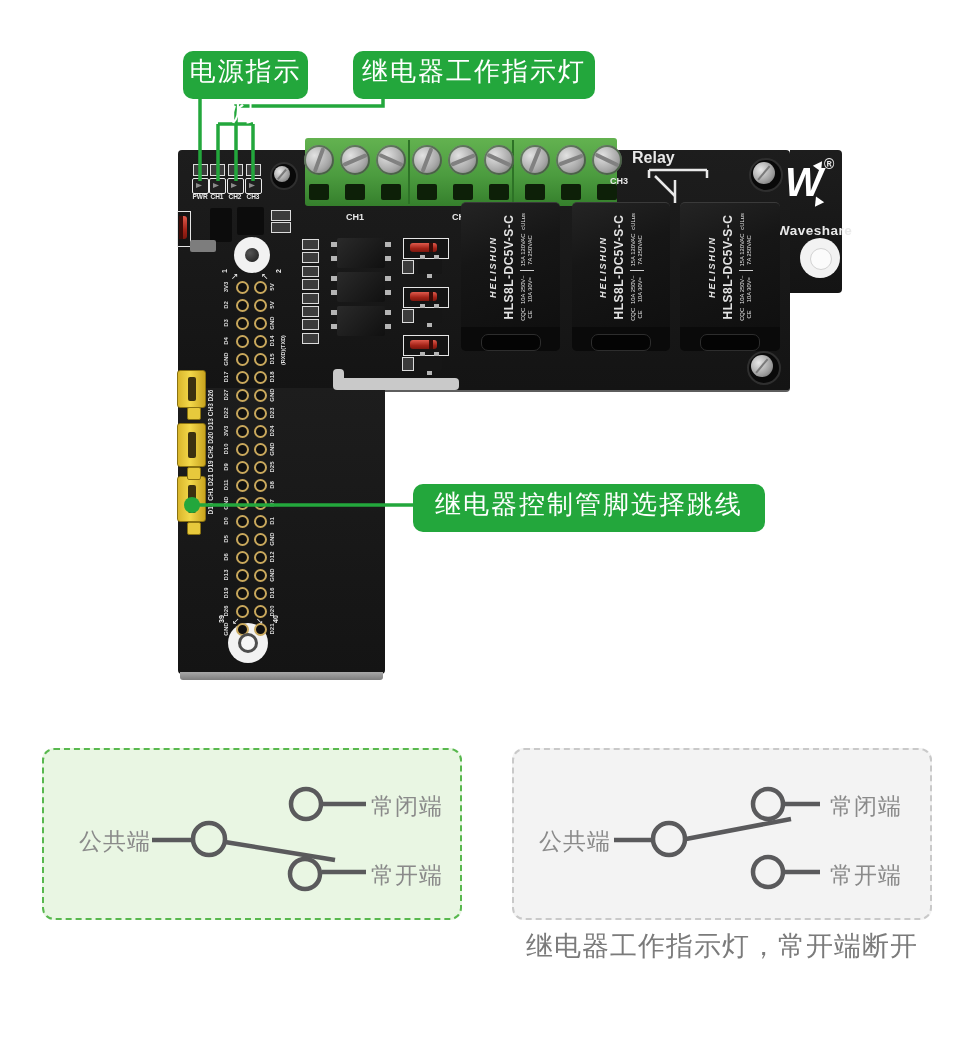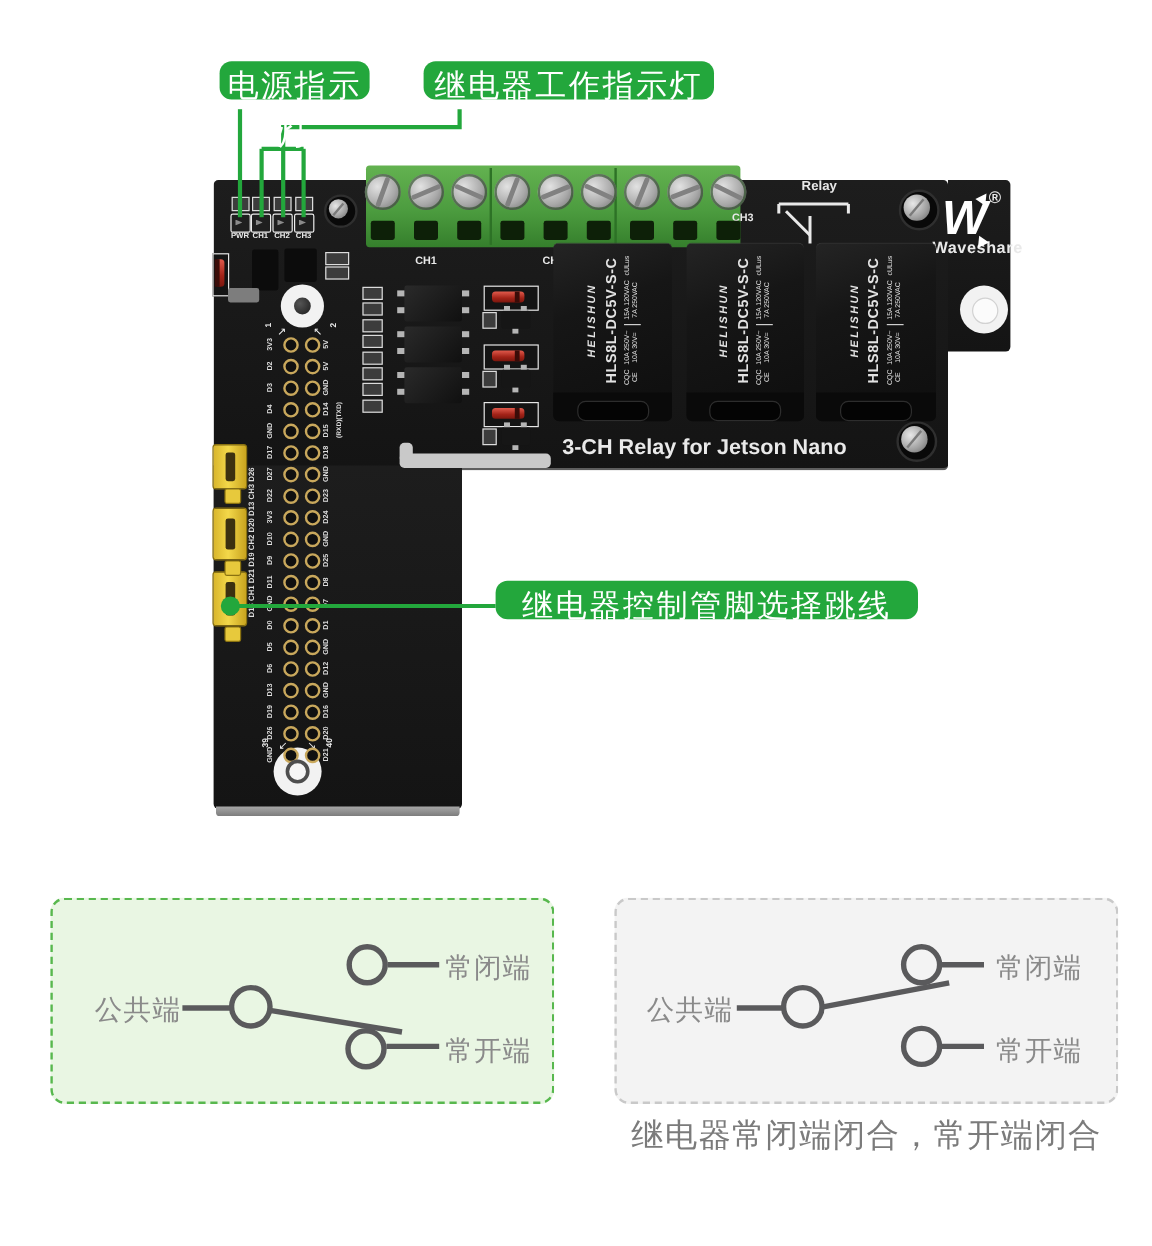--- a/index.html
+++ b/index.html
@@ -1,20 +1,20 @@
 <!DOCTYPE html>
 <html><head>
 <meta charset="utf-8">
 <style>
   html,body{margin:0;padding:0;background:#fff;}
   .page{position:relative;width:960px;height:1038px;background:#fff;overflow:hidden;
         font-family:"Liberation Sans","DejaVu Sans",sans-serif;}
   .abs{position:absolute;}
   
-  .callout{background:#23a73c;color:#fff;border-radius:10px;height:32px;line-height:40px;
+  .callout{background:#23a73c;color:#fff;border-radius:10px;height:48px;line-height:40px;
            text-align:center;font-size:26px;letter-spacing:2px;font-weight:500;z-index:11;}
   .overlay{z-index:10;pointer-events:none;}
   
   .pcb{background:linear-gradient(180deg,#1d1d1d,#141414);z-index:1;}
   .silk{color:#e9e9e9;font-weight:bold;z-index:3;}
   .trace{background:#c9c9c9;border-radius:4px;z-index:2;}
   
   .tblock{background:linear-gradient(180deg,#63b250 0%,#4c9c3f 55%,#357f2c 100%);border-radius:3px;z-index:3;}
   .tseam{background:#2d7226;width:2px;z-index:4;}
   .tscrew{width:30px;height:30px;border-radius:50%;z-index:4;
@@ -108,40 +108,39 @@
   <div class="abs trace" style="left:333px;top:378px;width:126px;height:12px;"></div>
 
   <div class="abs tblock" style="left:305px;top:138px;width:312px;height:68px;"></div>
   <div class="abs tseam" style="left:408px;top:140px;height:64px;"></div>
   <div class="abs tseam" style="left:512px;top:140px;height:64px;"></div>
 
   <div class="abs silk" style="left:340px;top:212px;width:30px;font-size:9px;text-align:center;">CH1</div>
   <div class="abs silk" style="left:446px;top:212px;width:30px;font-size:9px;text-align:center;">CH2</div>
   <div class="abs silk" style="left:604px;top:176px;width:30px;font-size:9px;text-align:center;">CH3</div>
 
-  <div class="abs silk" style="left:668px;top:149px;font-size:11px;">Relay</div>
+  <div class="abs silk" style="left:632px;top:149px;font-size:16px;">Relay</div>
   <svg class="abs" style="left:645px;top:162px;z-index:3;" width="66" height="46" viewBox="0 0 66 46">
     <g stroke="#e9e9e9" stroke-width="2.5" fill="none">
       <line x1="4" y1="8" x2="62" y2="8"></line>
       <line x1="4" y1="8" x2="4" y2="16"></line>
       <line x1="62" y1="8" x2="62" y2="16"></line>
       <line x1="10" y1="14" x2="30" y2="34"></line>
       <line x1="30" y1="18" x2="30" y2="41"></line>
     </g>
   </svg>
 
   <div class="abs wlogo" style="left:785px;top:162px;">
     <span>W</span>
     <span class="tri" style="left:30px;top:-2px;transform:rotate(-55deg);"></span>
     <span class="tri" style="left:28px;top:36px;transform:rotate(125deg);"></span>
   </div>
   <div class="abs silk" style="left:824px;top:156px;font-size:14px;">®</div>
-  <div class="abs silk" style="left:777px;top:199px;font-size:13.5px;letter-spacing:.5px;">Waveshare</div>
-
-  <div class="abs silk" style="left:467px;top:362px;width:240px;font-size:18px;text-align:center;white-space:nowrap;">3-CH Relay for Jetson Nano</div>
+  <div class="abs silk" style="left:777px;top:223px;font-size:13.5px;letter-spacing:.5px;">Waveshare</div>
+
 
   <div class="abs holeout" style="left:234px;top:237px;width:36px;height:36px;"></div>
   <div class="abs holein" style="left:245px;top:248px;width:14px;height:14px;background:radial-gradient(circle at 35% 35%,#555,#1b1b1b);"></div>
   <div class="abs holeout" style="left:800px;top:238px;width:40px;height:40px;"></div>
   <div class="abs holein" style="left:810px;top:248px;width:20px;height:20px;background:#fbfbfb;border:1px solid #d2d2d2;"></div>
   <div class="abs holeout" style="left:228px;top:623px;width:40px;height:40px;"></div>
   <div class="abs holein" style="left:238px;top:633px;width:20px;height:20px;background:#f6f6f6;border:3px solid #4e4e4e;box-sizing:border-box;"></div>
 
   <div class="abs well" style="left:270px;top:162px;width:24px;height:24px;"></div>
   <div class="abs mscrew" style="left:274px;top:166px;width:16px;height:16px;"></div>
@@ -198,21 +197,21 @@
         <line x1="271" y1="54" x2="306" y2="54"></line>
         <circle cx="254" cy="122" r="15"></circle>
         <line x1="271" y1="122" x2="306" y2="122"></line>
         <line x1="172" y1="89" x2="277" y2="69"></line>
       </g>
     </svg>
     <span class="term" style="left:25px;top:76px;">公共端</span>
     <span class="term" style="left:316px;top:41px;">常闭端</span>
     <span class="term" style="left:316px;top:110px;">常开端</span>
   </div>
-  <div class="caption" style="left:512px;top:928px;width:420px;">继电器常闭端闭合，常开端闭合</div>
+  <div class="caption" style="left:512px;top:928px;width:420px;">继电器工作指示灯，常开端断开</div>
 
 <div class="abs tscrew" style="left: 304px; top: 145px; --rot: 20deg;"></div>
     <div class="abs tslot" style="left: 309px; top: 184px;"></div>
     <div class="abs tscrew" style="left: 340px; top: 145px; --rot: 67deg;"></div>
     <div class="abs tslot" style="left: 345px; top: 184px;"></div>
     <div class="abs tscrew" style="left: 376px; top: 145px; --rot: 114deg;"></div>
     <div class="abs tslot" style="left: 381px; top: 184px;"></div>
     <div class="abs tscrew" style="left: 412px; top: 145px; --rot: 21deg;"></div>
     <div class="abs tslot" style="left: 417px; top: 184px;"></div>
     <div class="abs tscrew" style="left: 448px; top: 145px; --rot: 68deg;"></div>

